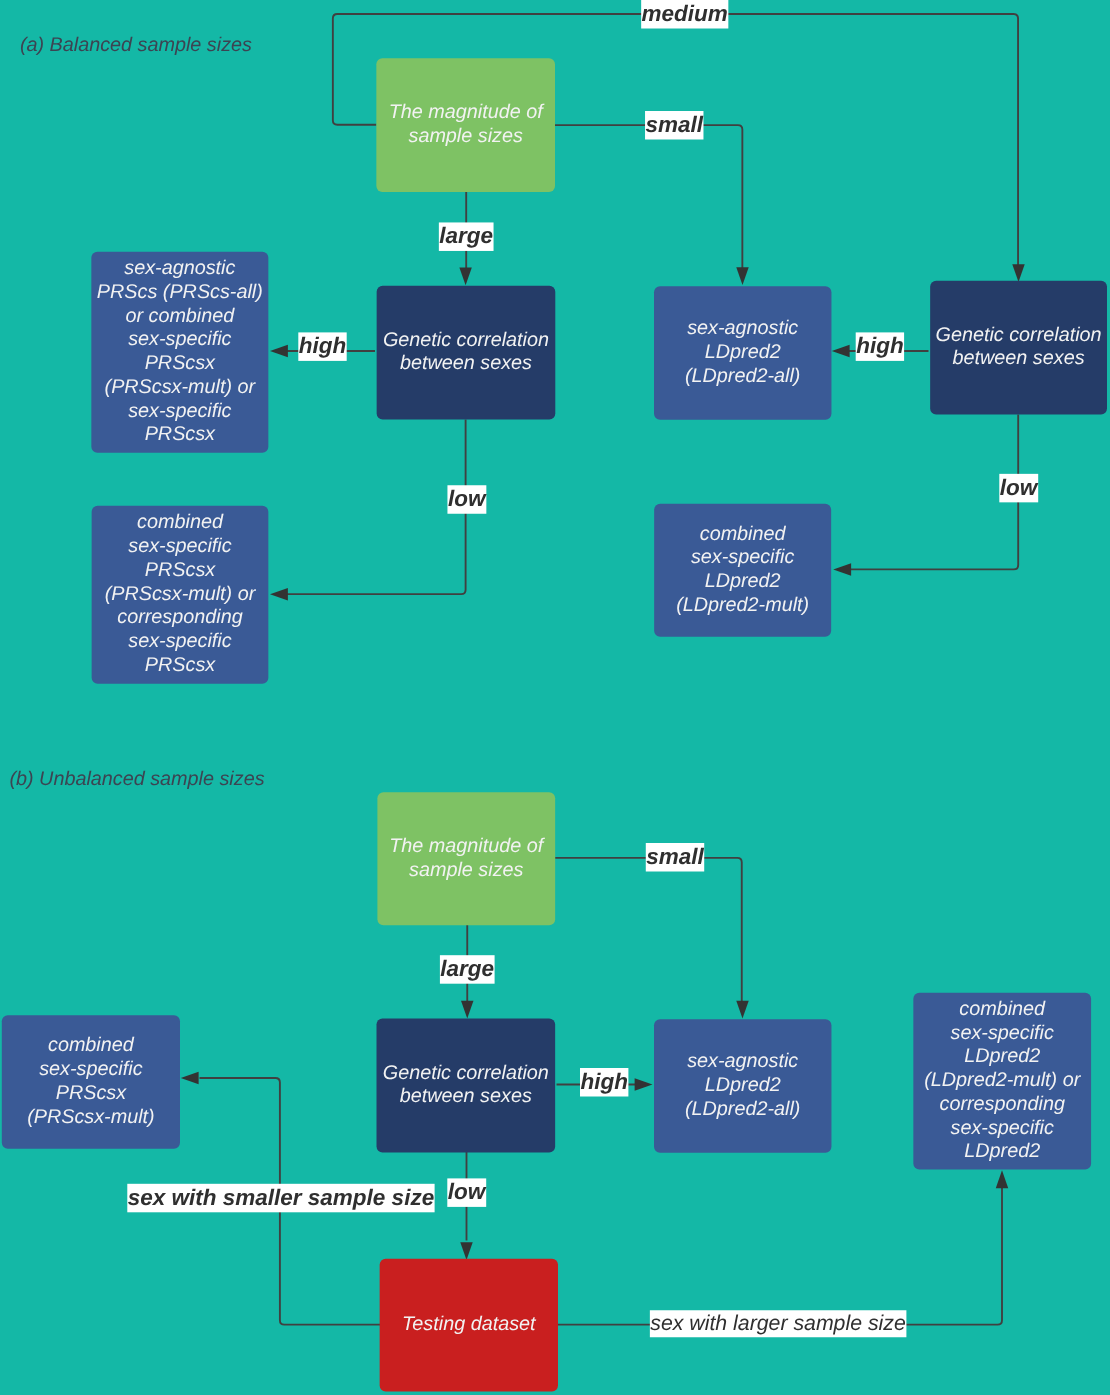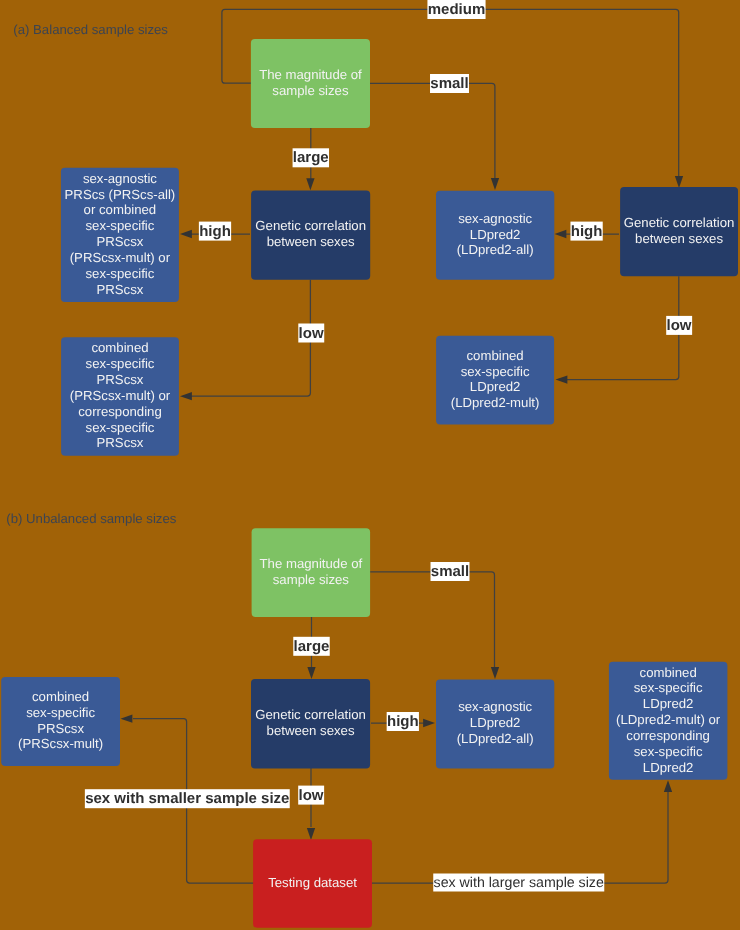--- a/index.html
+++ b/index.html
@@ -1,20 +1,20 @@
 <!DOCTYPE html>
 <html><head>
 <meta charset="utf-8">
 <title>Flowchart</title>
 <style>
   html,body{margin:0;padding:0;background:#ffffff;}
   body{width:740px;height:930px;overflow:hidden;
        font-family:"Liberation Sans",sans-serif;
        -webkit-font-smoothing:antialiased;text-rendering:geometricPrecision;}
-  #root{position:relative;width:740px;height:930px;background:#a16207;}
+  #root{position:relative;width:740px;height:930px;background:#14b8a6;font-style:italic;}
   svg.flow{position:absolute;left:0;top:0;width:740px;height:930px;display:block;transform:translateZ(0);}
   svg text{-webkit-font-smoothing:antialiased;}
   .node-rect{stroke:none;}
   .node-text{font-family:"Liberation Sans",sans-serif;font-size:13.2px;fill:#f2f2f2;}
   .edge-line{fill:none;stroke:#404040;stroke-width:1.25px;}
   .edge-arrow{fill:#333333;stroke:none;}
   .edge-label{font-family:"Liberation Sans",sans-serif;font-size:15px;font-weight:bold;fill:#2f2f2f;}
   .edge-label-reg{font-family:"Liberation Sans",sans-serif;font-size:15px;font-weight:normal;fill:#2f2f2f;}
   .section-title{font-family:"Liberation Sans",sans-serif;font-size:13.2px;fill:#3c4452;}
 </style>

